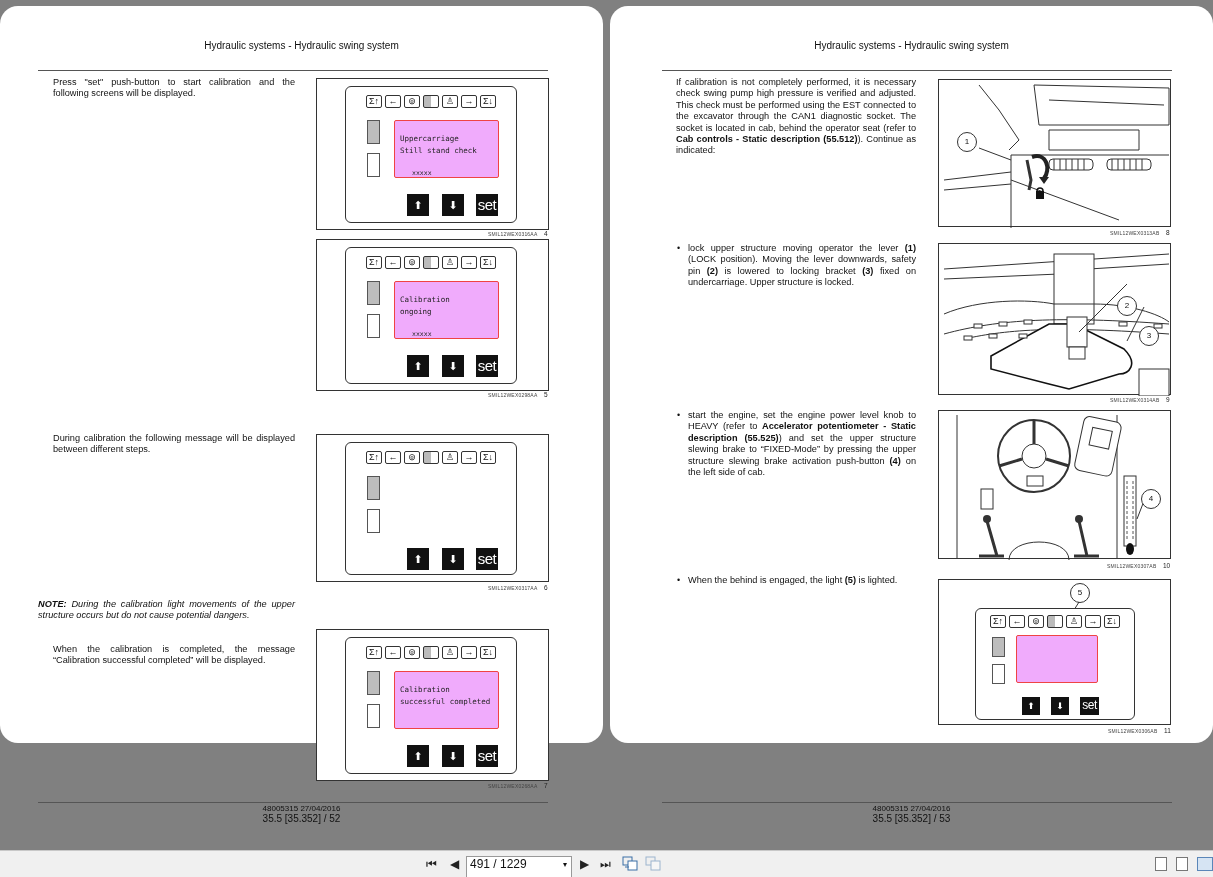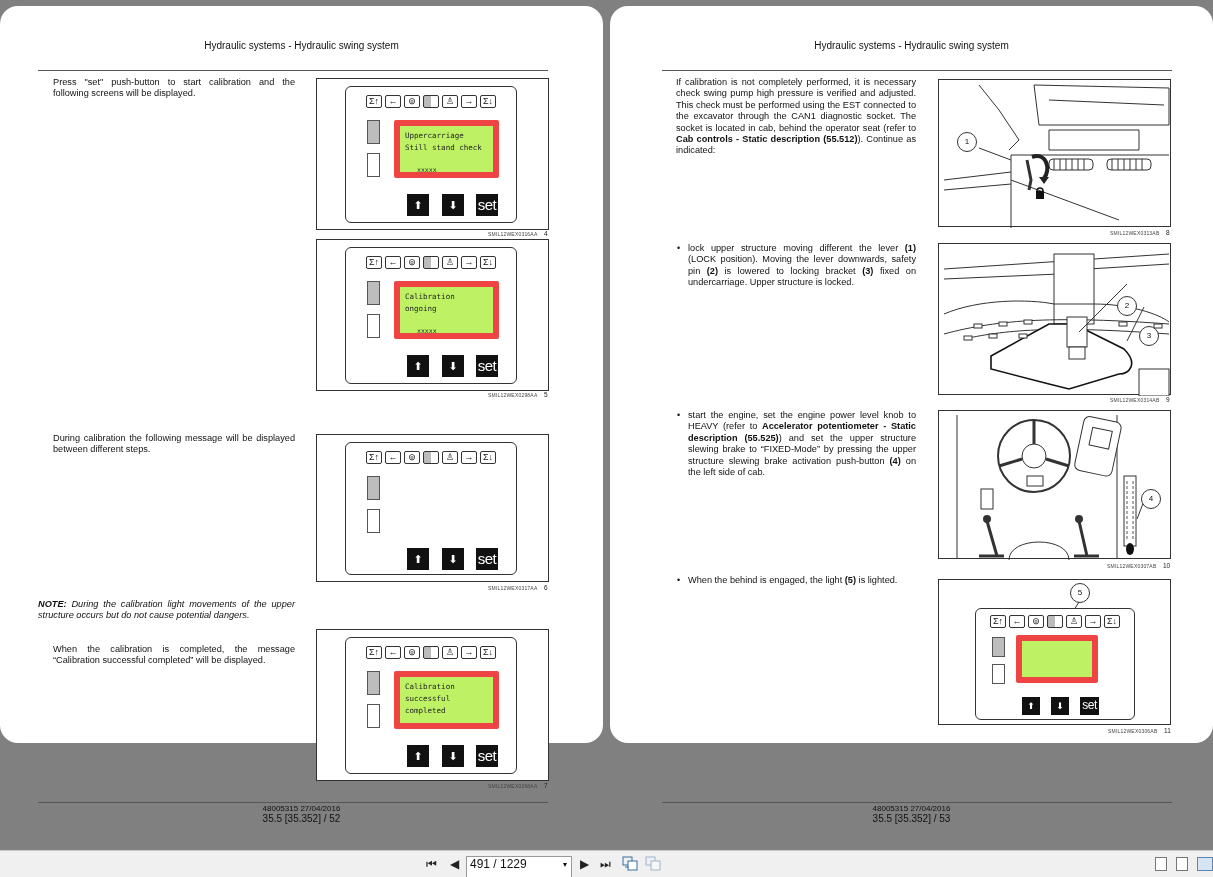--- a/index.html
+++ b/index.html
@@ -17,21 +17,21 @@
 .fig{position:absolute;border:1px solid #333;background:#fff;}
 .figcap{position:absolute;font-size:5px;color:#444;letter-spacing:0.2px;}
 .fignum{position:absolute;font-size:6.5px;color:#222;}
 
 .panel{position:absolute;border:1.5px solid #333;border-radius:6px;background:#fff;}
 .iconrow{position:absolute;display:flex;gap:3px;}
 .ic{width:16px;height:13px;border:1px solid #333;border-radius:2px;font-size:9px;line-height:11px;text-align:center;background:#fff;}
 .ic.dk{background:linear-gradient(90deg,#bbb 50%,#fff 50%);}
 .lamp{position:absolute;width:13px;height:24px;border:1px solid #555;}
 .lamp.on{background:#bdbdbd;}
-.screen{position:absolute;border:6px solid #ef4444;border-radius:2px;background:#bef264;font-family:"DejaVu Sans Mono",monospace;font-size:7.5px;line-height:12px;padding:4px 5px;color:#222;}
+.screen{position:absolute;border:1px solid #ef4444;border-radius:2px;background:#f0abfc;font-family:"DejaVu Sans Mono",monospace;font-size:7.5px;line-height:12px;padding:12px 5px;color:#222;}
 .screen.sans{font-family:"Liberation Sans",sans-serif;font-size:8px;}
 .btn{position:absolute;width:22px;height:22px;background:#111;color:#fff;text-align:center;font-size:11px;line-height:22px;}
 .btn.set{font-size:15px;letter-spacing:-0.5px;line-height:21px;}
 .foot{position:absolute;width:100%;text-align:center;}
 .foot .a{font-size:8px;}
 .foot .b{font-size:10px;}
 .bullet{position:absolute;font-size:9px;}
 
 .toolbar{position:absolute;left:0;top:850px;width:1213px;height:27px;background:#f0f0f0;border-top:1px solid #c8c8c8;}
 .tb{position:absolute;top:6px;font-size:12px;color:#222;cursor:pointer;}
@@ -164,21 +164,21 @@
     </div>
   </div>
 
   <div class="page right">
     <div class="hdr">Hydraulic systems - Hydraulic swing system</div>
     <div class="hr" style="left:52px;top:64px;width:510px;"></div>
 
     <div class="txt" style="left:66px;top:71px;width:240px;"><span>If calibration is not completely performed, it is necessary check swing pump high pressure is verified and adjusted. This check must be performed using the EST connected to the excavator through the CAN1 diagnostic socket. The socket is located in cab, behind the operator seat (refer to </span><b>Cab controls - Static description (55.512)</b><span>). Continue as indicated:</span></div>
 
     <div class="bullet" style="left:67px;top:237px;">•</div>
-    <div class="txt" style="left:78px;top:237px;width:228px;"><span>lock upper structure moving different the lever </span><b>(1)</b><span> (LOCK position). Moving the lever downwards, safety pin </span><b>(2)</b><span> is lowered to locking bracket </span><b>(3)</b><span> fixed on undercarriage. Upper structure is locked.</span></div>
+    <div class="txt" style="left:78px;top:237px;width:228px;"><span>lock upper structure moving operator the lever </span><b>(1)</b><span> (LOCK position). Moving the lever downwards, safety pin </span><b>(2)</b><span> is lowered to locking bracket </span><b>(3)</b><span> fixed on undercarriage. Upper structure is locked.</span></div>
 
     <div class="bullet" style="left:67px;top:404px;">•</div>
     <div class="txt" style="left:78px;top:404px;width:228px;"><span>start the engine, set the engine power level knob to HEAVY (refer to </span><b>Accelerator potentiometer - Static description (55.525)</b><span>) and set the upper structure slewing brake to “FIXED-Mode” by pressing the upper structure slewing brake activation push-button </span><b>(4)</b><span> on the left side of cab.</span></div>
 
     <div class="bullet" style="left:67px;top:569px;">•</div>
     <div class="txt" style="left:78px;top:569px;width:228px;"><span>When the behind is engaged, the light </span><b>(5)</b><span> is lighted.</span></div>
 
     <div class="fig" style="left:328px;top:73px;width:233px;height:148px;">
       <svg width="233" height="148">
         <path d="M40 5 L60 30 L80 60 L70 70" stroke="#333" fill="none"></path>

